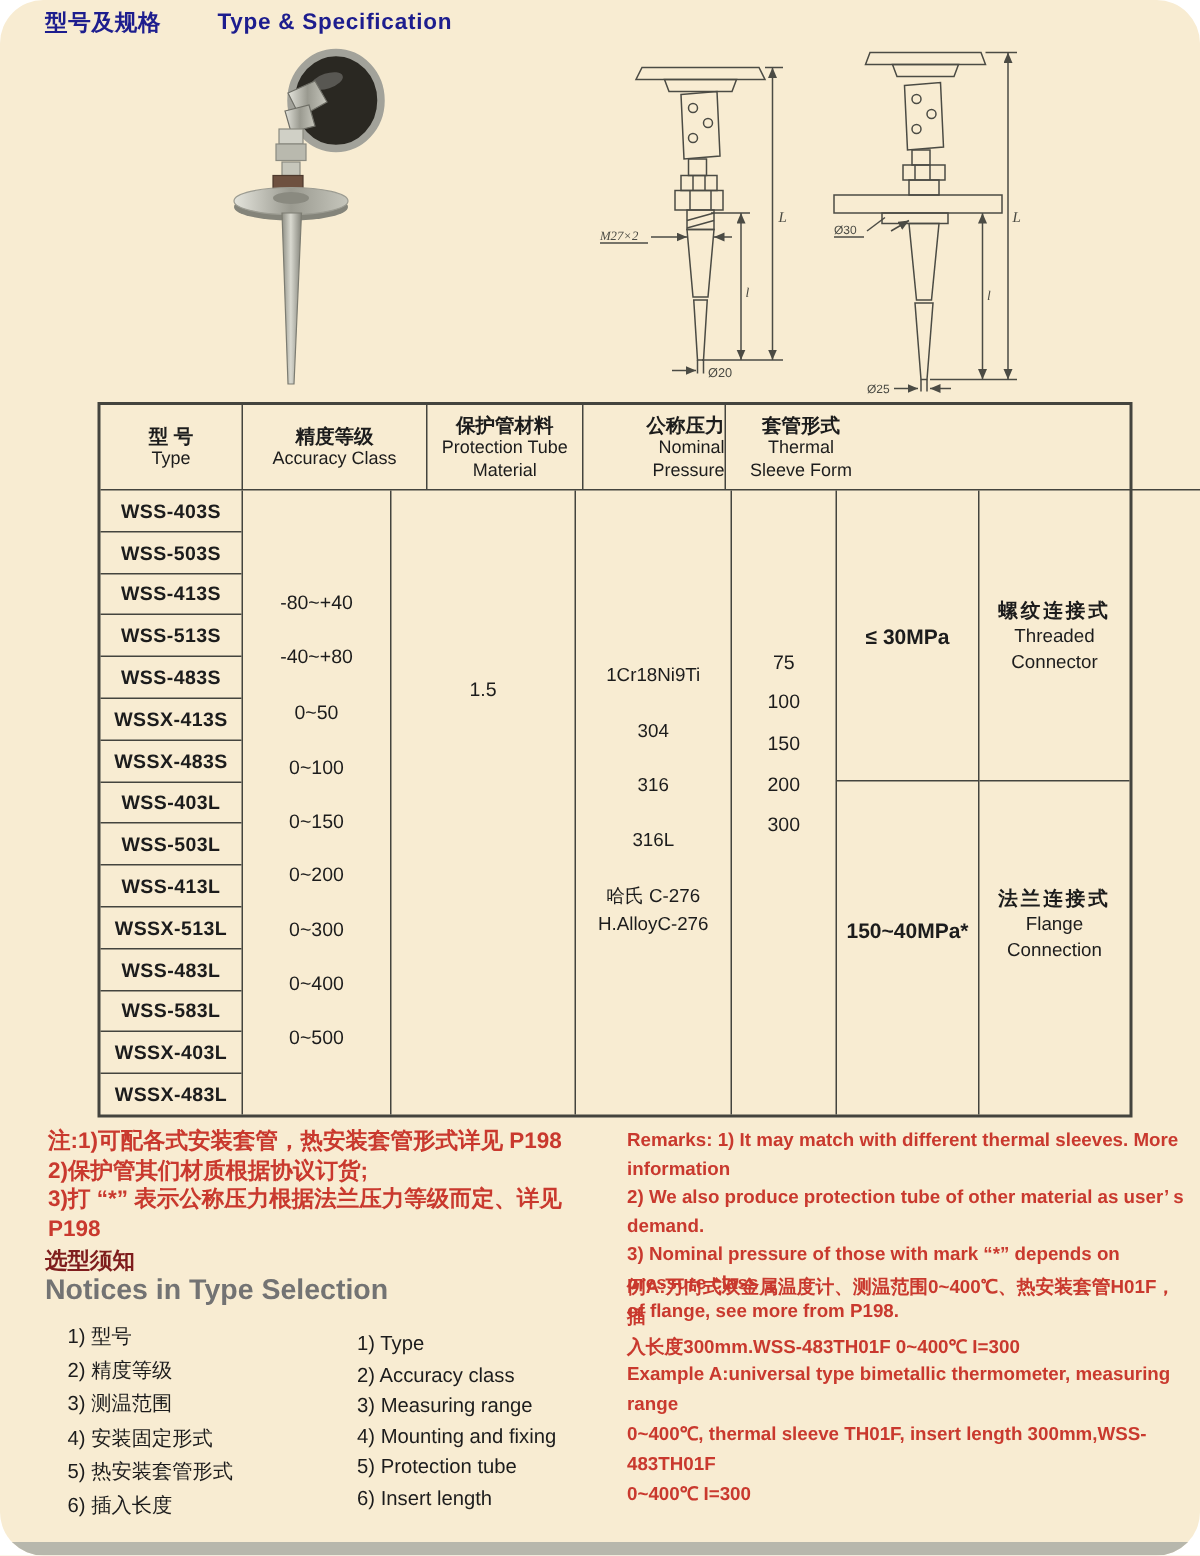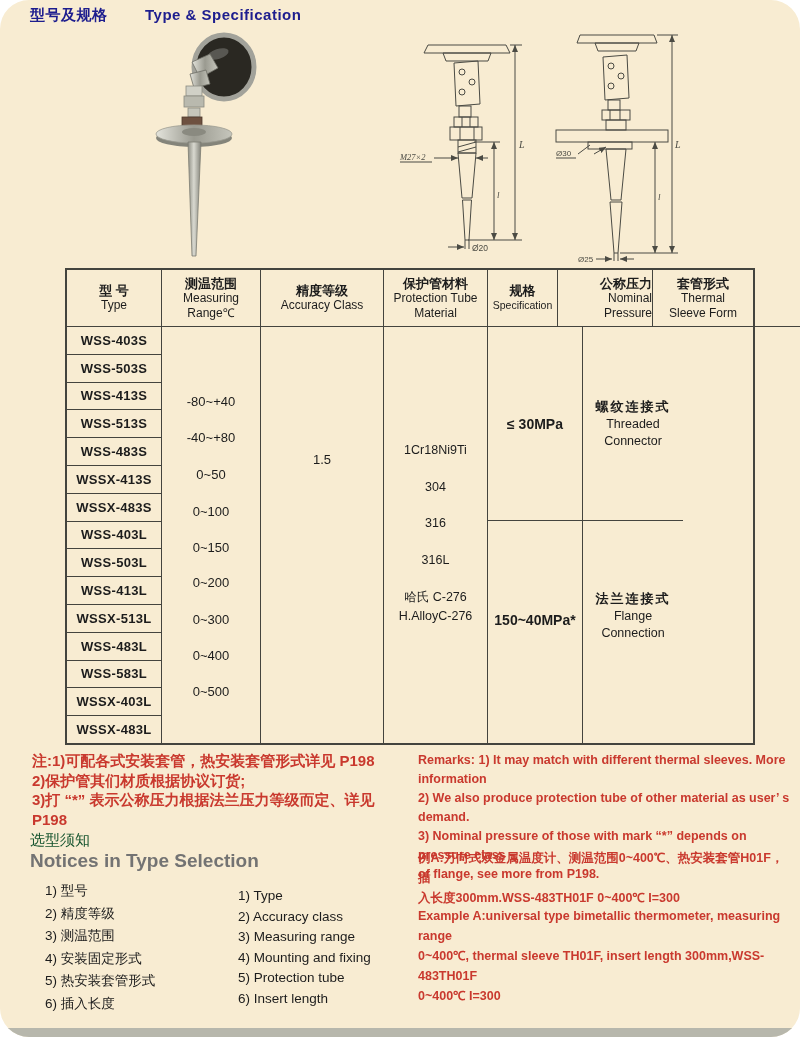--- a/index.html
+++ b/index.html
@@ -32,21 +32,21 @@
   .ptop{top:0;height:194px;border-bottom:1px solid #44443e;}
   .pbot{top:194px;bottom:0;}
   .ptxt{font-size:14px;font-weight:600;}
   .sz{font-size:13px;font-weight:600;letter-spacing:2px;line-height:19px;}
   .se{font-size:12.5px;line-height:17px;}
   
   .red{color:#c9392e;font-weight:700;}
   .nz{font-size:15px;line-height:19.5px;}
   .ne{font-size:12.5px;line-height:19px;}
   
-  .selzh{font-size:15px;font-weight:400;color:#14532d;}
+  .selzh{font-size:15px;font-weight:700;color:#7f1d1d;}
   .selen{font-size:19px;font-weight:800;color:#737373;}
   .lst{font-size:13.5px;font-weight:500;}
   .lst .li{line-height:22.6px;}
   .lsten .li{line-height:20.6px;}
   .ex{font-size:12.5px;line-height:20px;}
   .footer-bar{left:0;top:1028px;width:800px;height:9px;background:#b7b7ac;}
   svg text{font-family:"Liberation Sans",sans-serif;}
   .dimlabel{font-family:"Liberation Serif",serif;font-style:italic;}
 </style>
 </head>
@@ -170,37 +170,28 @@
     <line x1="46" y1="239" x2="62" y2="239" marker-end="url(#arrB)"></line>
     <line x1="84" y1="239" x2="70" y2="239" marker-end="url(#arrB)"></line>
   </svg>
 
   <div class="abs tbl">
     <div class="thead">
       <div class="th w0">
         <div class="hz">型  号</div>
         <div class="he">Type</div>
       </div>
-      <div class="th w1">
-        <div class="hz">测温范围</div>
-        <div class="he">Measuring</div>
-        <div class="he">Range℃</div>
-      </div>
       <div class="th w2">
         <div class="hz">精度等级</div>
         <div class="he">Accuracy Class</div>
       </div>
       <div class="th w3">
         <div class="hz">保护管材料</div>
         <div class="he">Protection Tube</div>
         <div class="he">Material</div>
-      </div>
-      <div class="th w4">
-        <div class="hz">规格</div>
-        <div class="he small">Specification</div>
       </div>
       <div class="th w5">
         <div class="hz">公称压力</div>
         <div class="he">Nominal</div>
         <div class="he">Pressure</div>
       </div>
       <div class="th w6">
         <div class="hz">套管形式</div>
         <div class="he">Thermal</div>
         <div class="he">Sleeve Form</div>
@@ -239,20 +230,27 @@
         <div class="cell-item" style="top:124px;">1.5</div>
       </div>
       <div class="col w3">
         <div class="cell-item mat" style="top:114px;">1Cr18Ni9Ti</div>
         <div class="cell-item mat" style="top:151px;">304</div>
         <div class="cell-item mat" style="top:187px;">316</div>
         <div class="cell-item mat" style="top:224px;">316L</div>
         <div class="cell-item mat" style="top:261px;">哈氏 C-276</div>
         <div class="cell-item mat" style="top:280px;">H.AlloyC-276</div>
       </div>
+      <div class="col w4">
+        <div class="cell-item" style="top:106px;">75</div>
+        <div class="cell-item" style="top:132px;">100</div>
+        <div class="cell-item" style="top:160px;">150</div>
+        <div class="cell-item" style="top:187px;">200</div>
+        <div class="cell-item" style="top:214px;">300</div>
+      </div>
       <div class="col w5">
         <div class="pcell ptop">
           <div class="ptxt">≤ 30MPa</div>
         </div>
         <div class="pcell pbot" style="padding-bottom:24px;">
           <div class="ptxt">150~40MPa*</div>
         </div>
       </div>
       <div class="col w6">
         <div class="pcell pbot" style="padding-bottom:34px;">

